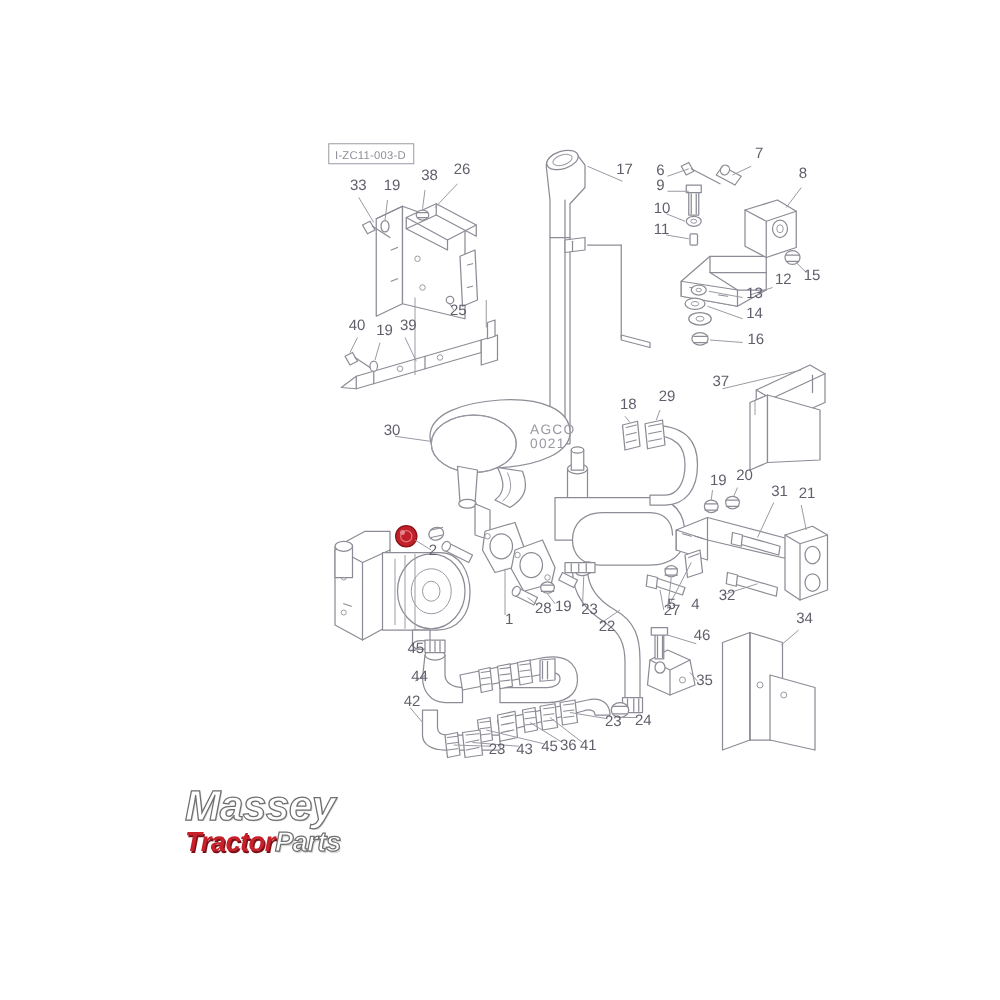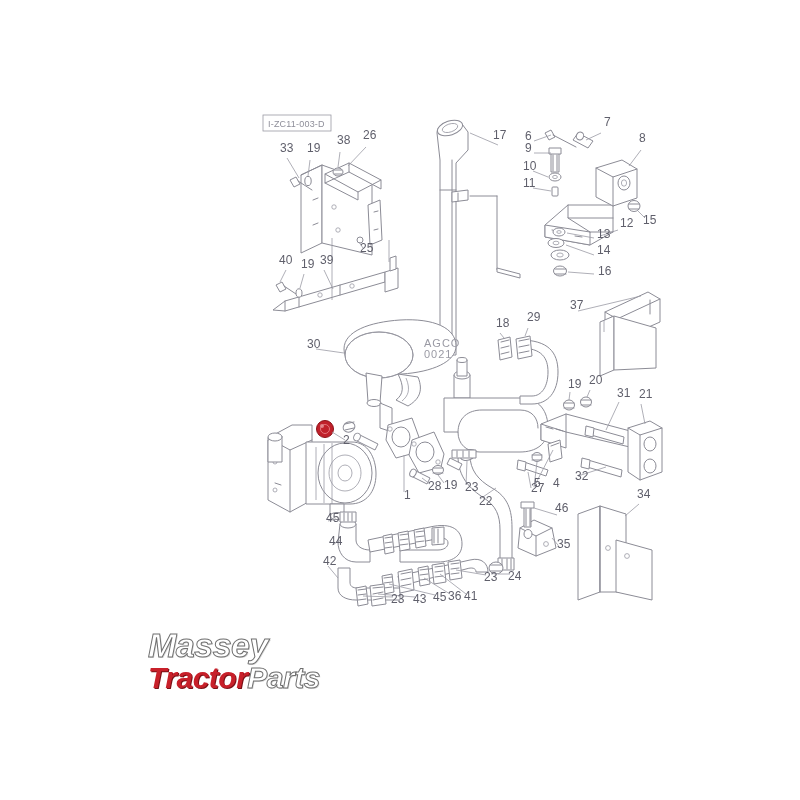--- a/index.html
+++ b/index.html
@@ -24,21 +24,21 @@
   #logo .row1{
     font-size:34px;
     font-weight:bold;
     font-style:italic;
     letter-spacing:-0.5px;
     color:#ffffff;
     -webkit-text-stroke:1px #6f6f6f;
     text-shadow:1px 1px 0 #d9d9d9;
   }
   #logo .row2{
-    font-size:30px;
+    font-size:22px;
     font-weight:bold;
     font-style:italic;
     letter-spacing:-0.5px;
     margin-top:1px;
   }
   #logo .red{
     color:#c8202a;
     text-shadow:1px 1px 0 #7a1016;
   }
   #logo .wht{

